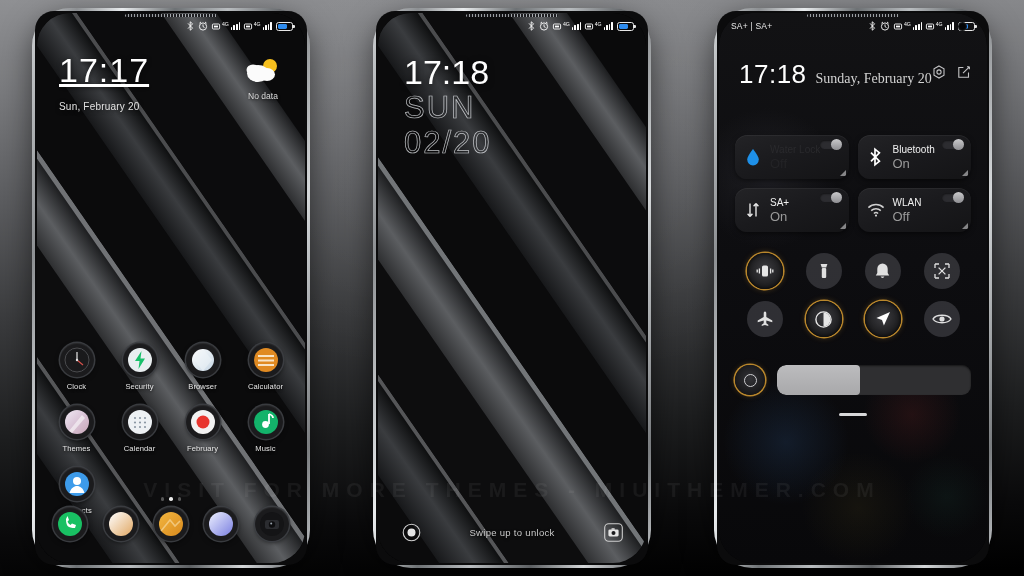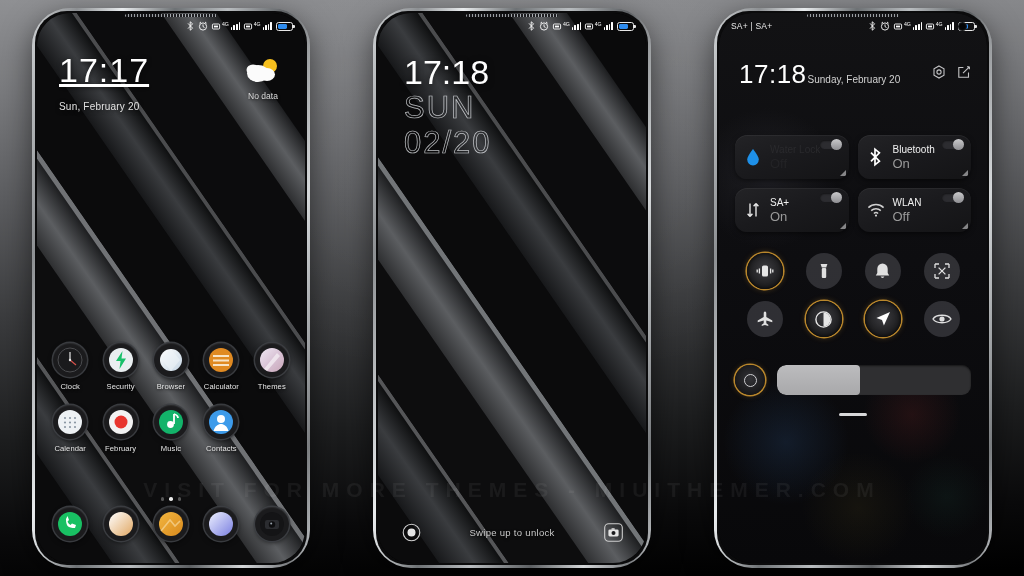--- a/index.html
+++ b/index.html
@@ -40,21 +40,21 @@
     width: 278px;
     height: 560px;
     border-radius: 38px;
     background: linear-gradient(100deg,#cfd2d4 0%, #8d9093 12%, #e9ecee 24%, #6e7275 38%, #b9bdc0 52%, #5c5f62 68%, #d5d8da 82%, #7a7d80 94%, #c3c6c9 100%);
     padding: 3px;
     box-shadow: 0 10px 30px rgba(0,0,0,0.55);
   }
   .phone-inner {
     position: relative;
     width: 100%; height: 100%;
-    border-radius: 32px;
+    border-radius: 19px;
     background: #0b0b0c;
     padding: 2px;
     overflow: hidden;
   }
   .screen {
     position: relative;
     width: 100%; height: 100%;
     border-radius: 33px;
     overflow: hidden;
     background: #000;
@@ -166,21 +166,21 @@
     color: #dcdcdc;
     margin-top: 2px;
     text-shadow: 0 1px 3px rgba(0,0,0,.7);
   }
 
   .app-grid {
     position: absolute;
     left: 8px; right: 8px;
     top: 330px;
     display: grid;
-    grid-template-columns: repeat(5, 1fr);
+    grid-template-columns: repeat(4, 1fr);
     row-gap: 14px;
     z-index: 10;
   }
   .app {
     display: flex; flex-direction: column;
     align-items: center; gap: 5px;
   }
   .app .ic {
     width: 34px; height: 34px;
     border-radius: 50%;
@@ -281,21 +281,21 @@
     position: absolute;
     left: 20px; right: 16px; top: 48px;
     display: flex; align-items: baseline;
     z-index: 10;
   }
   .cc-head .t {
     font-size: 26px; font-weight: 300; color: #fff; line-height: 1;
     letter-spacing: .5px;
   }
   .cc-head .d {
-    font-size: 10px; color: #d2d2d2; margin-left: 1px;
+    font-size: 14px; color: #d2d2d2; margin-left: 9px; font-family: Liberation Serif, serif;
   }
   .cc-head .acts {
     margin-left: auto;
     display: flex; gap: 11px; align-items: center;
     align-self: center;
   }
   .tiles {
     position: absolute;
     left: 16px; right: 16px; top: 122px;
     display: grid;

